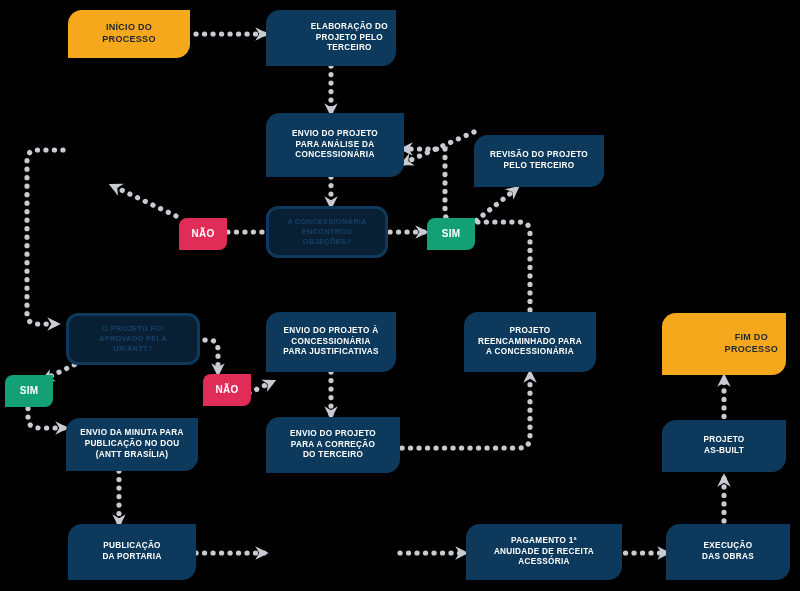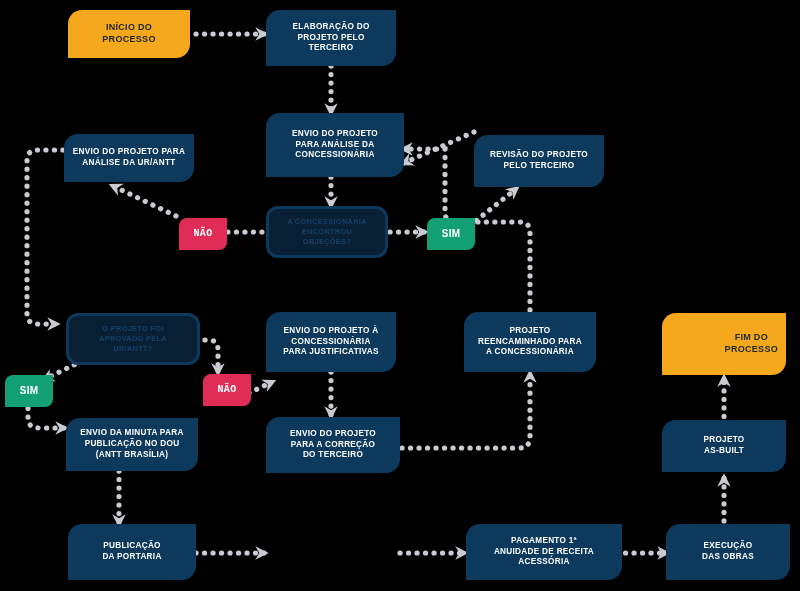--- a/index.html
+++ b/index.html
@@ -14,21 +14,21 @@
   .node span{display:block;white-space:pre-line;}
 
   
   .shape{border-radius:14px 0 14px 0;}
 
   .navy{background:#0d3a5c;color:#ffffff;font-size:8.2px;font-weight:700;}
   .amber{background:#f5a81c;color:#1b2733;font-size:9px;font-weight:700;}
   .teal{background:#12a074;color:#ffffff;font-size:10px;font-weight:700;
         border-radius:8px 0 8px 0;}
   .crimson{background:#df2d58;color:#ffffff;font-size:10px;font-weight:700;
-        border-radius:8px 0 8px 0;font-family:Liberation Mono, monospace;}
+        border-radius:8px 0 8px 0;}
 
   
   .decision{background:#091f33;color:#15416b;font-size:7.4px;font-weight:700;
             border:3px solid #0d3a5c;border-radius:12px;}
 
   
   .conn{position:absolute;pointer-events:none;}
   .conn svg{display:block;overflow:visible;}
   .dpath{fill:none;stroke:#c8ccd2;stroke-width:5.2;
          stroke-linecap:round;stroke-dasharray:0.1 8.4;}
@@ -91,41 +91,37 @@
 
       <path class="dpath" marker-end="url(#ah)" d="M724 442 L724 378"></path>
     </svg>
   </div>
 
   <div class="node shape amber" style="left:68px;top:10px;width:122px;height:48px;">
     <span>INÍCIO DO
 PROCESSO</span>
   </div>
 
-  <div class="node shape navy" style="left:266px;top:10px;width:130px;height:56px;">
+  <div class="node shape navy" style="left:266px;top:10px;width:130px;height:56px;justify-content:flex-end;">
     <span>ELABORAÇÃO DO
 PROJETO PELO
 TERCEIRO</span>
   </div>
 
   <div class="node shape navy" style="left:266px;top:113px;width:138px;height:64px;">
     <span>ENVIO DO PROJETO
 PARA ANÁLISE DA
 CONCESSIONÁRIA</span>
   </div>
 
   <div class="node shape navy" style="left:474px;top:135px;width:130px;height:52px;">
     <span>REVISÃO DO PROJETO
 PELO TERCEIRO</span>
   </div>
 
-  <div class="node shape navy" style="left:64px;top:134px;width:130px;height:48px;">
-    <span>ENVIO DO PROJETO PARA
-ANÁLISE DA UR/ANTT</span>
-  </div>
 
   <div class="node decision" style="left:266px;top:206px;width:122px;height:52px;">
     <span>A CONCESSIONÁRIA
 ENCONTROU
 OBJEÇÕES?</span>
   </div>
 
   <div class="node crimson" style="left:179px;top:218px;width:48px;height:29px;">
     <span>NÃO</span>
   </div>

